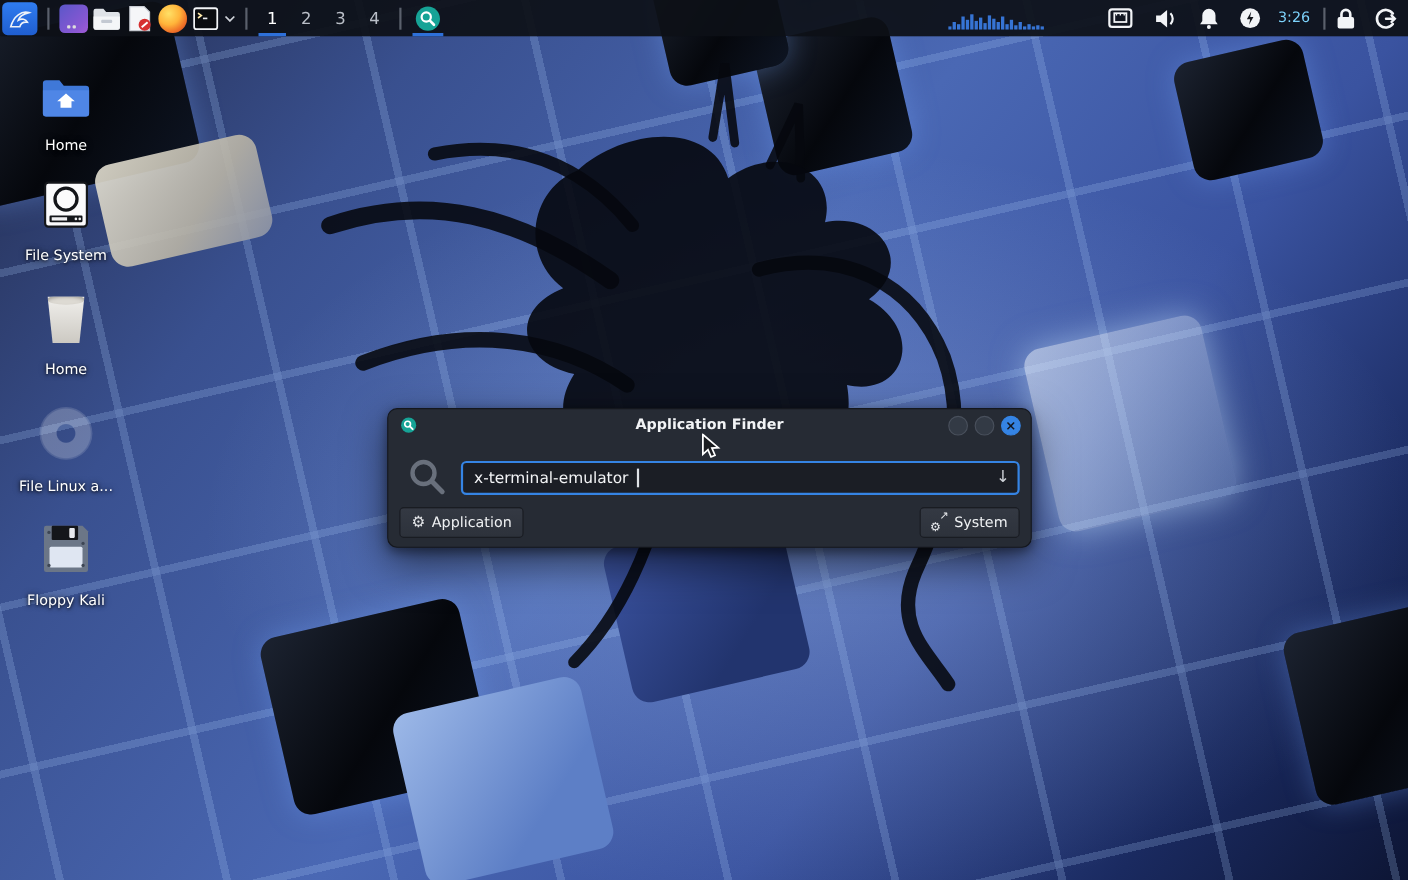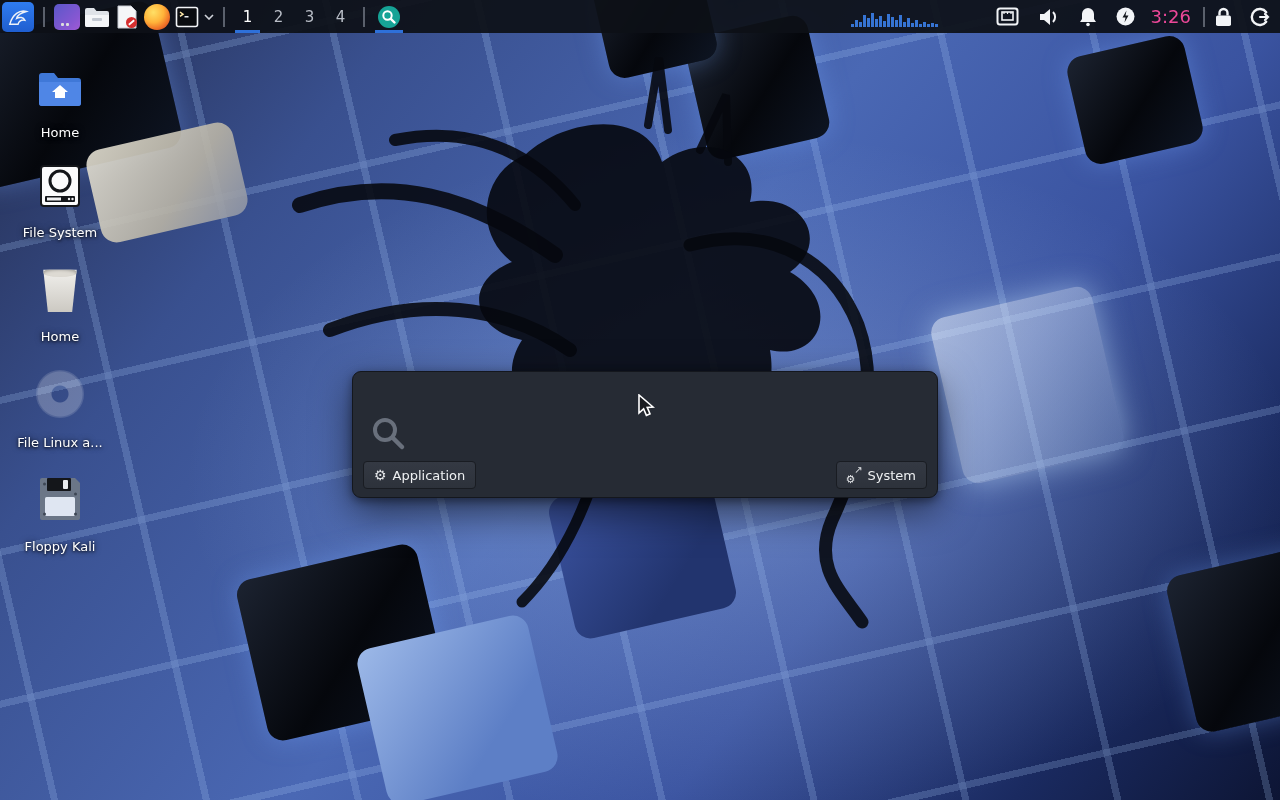--- a/index.html
+++ b/index.html
@@ -40,21 +40,21 @@
   .dash-icon { width:26px; height:26px; border-radius:5px; background:linear-gradient(135deg,#5b57c9,#8657d2 70%,#a05ad6); position:relative; }
   .dash-icon i { position:absolute; bottom:4px; left:7px; width:3px; height:3px; background:#ddd; border-radius:1px; box-shadow:5px 0 0 #ddd; }
   .ws { width:31px; text-align:center; font-size:15px; color:#b9bec7; cursor:default; }
   .ws.active { color:#ffffff; }
   .ws.active::after, .finder-btn.active::after { content:""; position:absolute; left:3px; right:3px; bottom:0; height:3px; background:#2e70d9; }
   .finder-btn { width:34px; }
   .pright { margin-left:auto; display:flex; align-items:center; padding-right:10px; }
   .graph { align-self:flex-end; margin-right:38px; opacity:.9; }
   .tray { display:flex; align-items:center; }
   .tray > * { margin-left:19px; }
-  .clock { font-size:18px; color:#ec4899; margin-left:16px; }
+  .clock { font-size:13px; color:#7dd3fc; margin-left:16px; }
   .pright .vsep { margin:0 10px 0 12px; }
 
   
   .dicon { position:absolute; left:12px; width:96px; text-align:center; z-index:5; }
   .dicon .art { height:54px; display:flex; align-items:flex-end; justify-content:center; }
   .dicon .lbl { margin-top:17px; font-size:13px; color:#fff; text-shadow:0 1px 3px rgba(0,0,0,.9), 0 0 6px rgba(0,0,0,.6); }
   .ghost-disc { width:48px; height:48px; border-radius:50%;
     background:radial-gradient(circle, rgba(255,255,255,0) 0 8px, rgba(255,255,255,.45) 9px 22px, rgba(255,255,255,.25) 23px);
     opacity:.55; }
   .trash-cup { width:38px; height:44px; background:linear-gradient(180deg,#f2f1ee,#ccc9c2);
@@ -294,26 +294,46 @@
       <circle cx="6.5" cy="8" r="1.5" fill="#3d4654"></circle>
         <circle cx="37.5" cy="18" r="1.5" fill="#3d4654"></circle>
       <circle cx="6.5" cy="38" r="1.5" fill="#3d4654"></circle>
         <circle cx="37.5" cy="38" r="1.5" fill="#3d4654"></circle>
     </svg>
   </div>
   <div class="lbl">Floppy Kali</div>
 </div>
 
 <div class="dialog">
+  <div class="titlebar">
+    <svg class="app-ico" width="15" height="15" viewBox="0 0 24 24">
+      <circle cx="12" cy="12" r="11" fill="#16a396"></circle>
+      <circle cx="10.5" cy="10.5" r="4.2" fill="none" stroke="#ffffff" stroke-width="2.4"></circle>
+      <line x1="13.8" y1="13.8" x2="17.8" y2="17.8" stroke="#ffffff" stroke-width="2.8" stroke-linecap="round"></line>
+    </svg>
+    <div class="title">Application Finder</div>
+    <div class="winbtns">
+      <div class="wbtn"></div>
+      <div class="wbtn"></div>
+      <div class="wbtn close">
+        <span>×</span>
+      </div>
+    </div>
+  </div>
 
   <svg class="big-mag" width="36" height="36" viewBox="0 0 36 36">
     <circle cx="15" cy="15" r="10" fill="none" stroke="#69707c" stroke-width="4"></circle>
     <line x1="23" y1="23" x2="32" y2="32" stroke="#69707c" stroke-width="4.5" stroke-linecap="round"></line>
   </svg>
 
+  <div class="input-wrap">
+    <input class="finder-input" type="text" value="x-terminal-emulator" style="">
+    <div class="caret"></div>
+    <div class="dd-arrow">↓</div>
+  </div>
 
   <div class="dbtn prefs">
     <span class="gear-glyph">⚙</span>
     <span>Application</span>
   </div>
 
   <div class="dbtn launch">
     <span class="launch-ico">
       <span class="g">⚙</span>
       <span class="a">↗</span>

